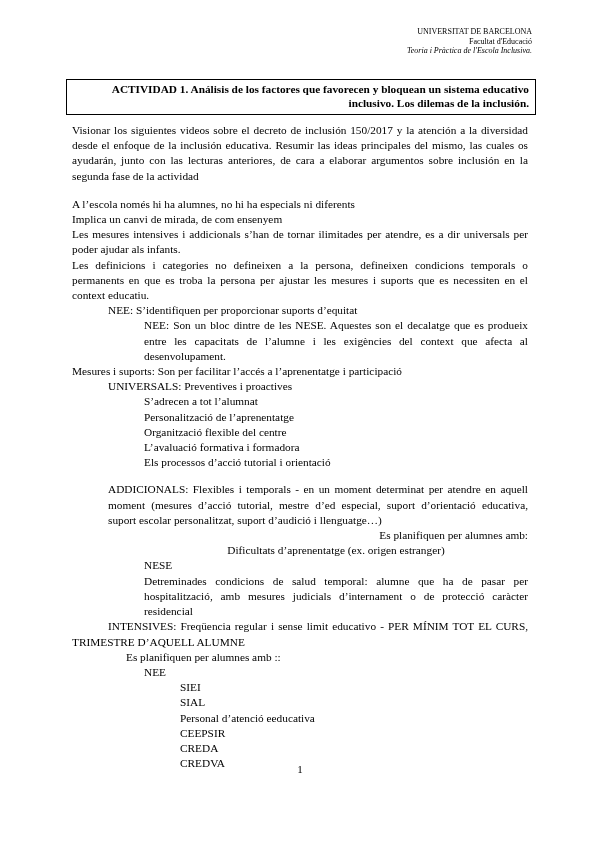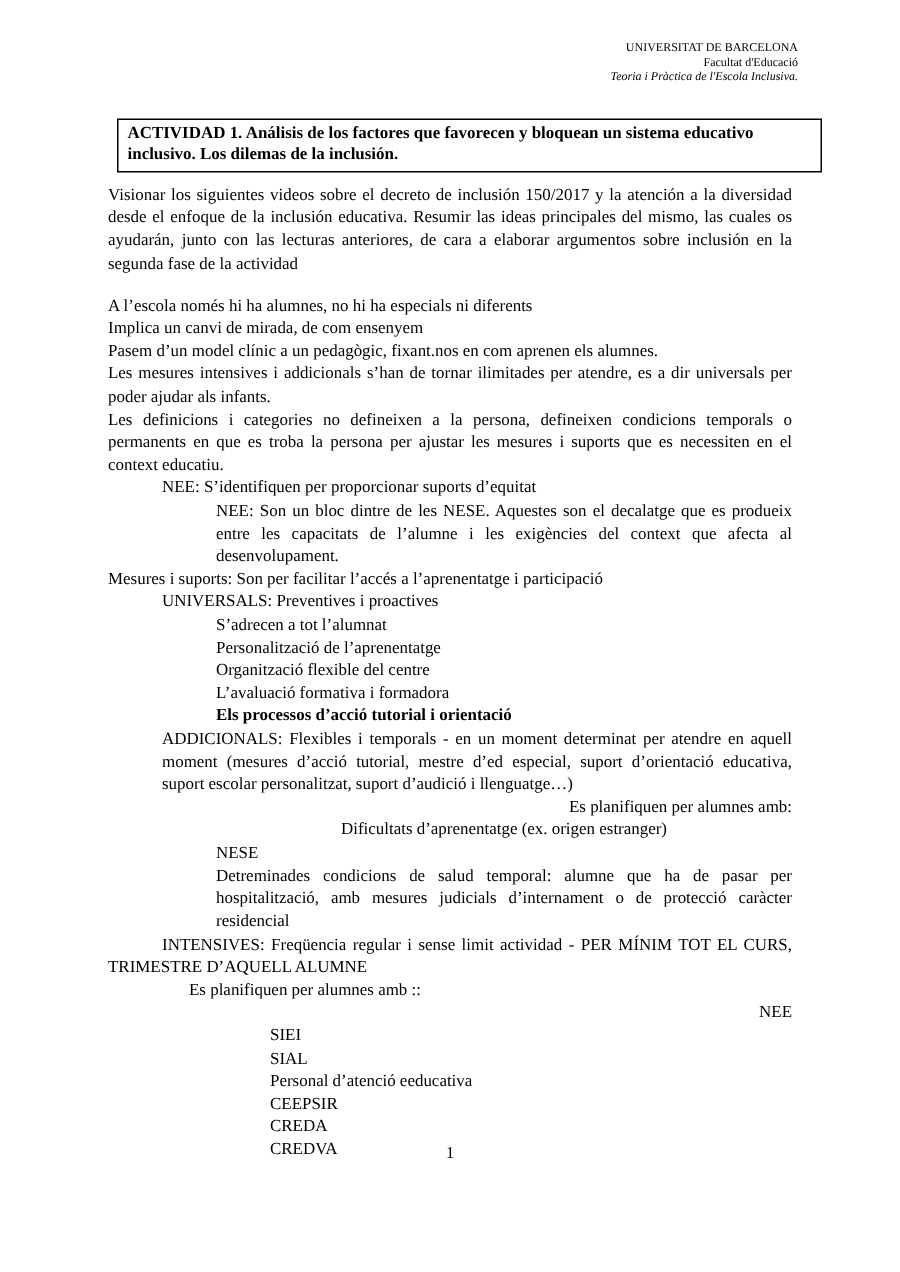--- a/index.html
+++ b/index.html
@@ -11,24 +11,24 @@
     position:relative;
     overflow:hidden;
   }
   .page{position:absolute;inset:0;background:#fff;padding-left:40px;}
   .header{
     position:absolute;top:27px;right:68px;
     text-align:right;font-size:8px;line-height:9.6px;
   }
   .header .italic{font-style:italic;text-align:center;}
   .title-box{
-    position:absolute;top:79px;left:78px;width:456px;
+    position:absolute;top:79px;left:66px;width:456px;
     border:1.5px solid #000;
     padding:3px 6px;
-    text-align:left;font-weight:bold;
+    text-align:right;font-weight:bold;
     font-size:11.3px;line-height:13.8px;
   }
   .content{
     position:absolute;top:123px;left:72px;width:456px;
     font-size:11.3px;line-height:15.2px;
   }
   .intro{
     font-weight:normal;text-align:justify;
     margin:0 0 13px 0;
   }
@@ -50,40 +50,39 @@
     <div class="italic">Teoria i Pràctica de l'Escola Inclusiva.</div>
   </div>
 
   <div class="title-box">ACTIVIDAD 1. Análisis de los factores que favorecen y bloquean un sistema educativo inclusivo. Los dilemas de la inclusión.</div>
 
   <div class="content">
     <p class="intro">Visionar los siguientes videos sobre el decreto de inclusión 150/2017 y la atención a la diversidad desde el enfoque de la inclusión educativa. Resumir las ideas principales del mismo, las cuales os ayudarán, junto con las lecturas anteriores, de cara a elaborar argumentos sobre inclusión en la segunda fase de la actividad</p>
     <div>
         <div class="para" style="margin-left: 0px;">A l’escola només hi ha alumnes, no hi ha especials ni diferents</div>
         <div class="para" style="margin-left: 0px;">Implica un canvi de mirada, de com ensenyem</div>
-        <div class="para" style="margin-left: 0px;">Pasem d’un model clínic a un pedagògic, fixant.nos en com aprenen els alumnes.</div>
         <div class="para j" style="margin-left: 0px;">Les mesures intensives i addicionals s’han de tornar ilimitades per atendre, es a dir universals per poder ajudar als infants.</div>
         <div class="para j" style="margin-left: 0px;">Les definicions i categories no defineixen a la persona, defineixen condicions temporals o permanents en que es troba la persona per ajustar les mesures i suports que es necessiten en el context educatiu.</div>
         <div class="para" style="margin-left: 36px;">NEE: S’identifiquen per proporcionar suports d’equitat</div>
         <div class="para j" style="margin-left: 72px;">NEE: Son un bloc dintre de les NESE. Aquestes son el decalatge que es produeix entre les capacitats de l’alumne i les exigències del context que afecta al desenvolupament.</div>
         <div class="para" style="margin-left: 0px;">Mesures i suports: Son per facilitar l’accés a l’aprenentatge i participació</div>
         <div class="para" style="margin-left: 36px;">UNIVERSALS: Preventives i proactives</div>
         <div class="para" style="margin-left: 72px;">S’adrecen a tot l’alumnat</div>
         <div class="para" style="margin-left: 72px;">Personalització de l’aprenentatge</div>
         <div class="para" style="margin-left: 72px;">Organització flexible del centre</div>
         <div class="para" style="margin-left: 72px;">L’avaluació formativa i formadora</div>
-        <div class="para" style="margin-left: 72px; font-weight: bold;">Els processos d’acció tutorial i orientació</div>
-        <div class="para j" style="margin-left: 36px;">ADDICIONALS: Flexibles i temporals - en un moment determinat per atendre en aquell moment (mesures d’acció tutorial, mestre d’ed especial, suport d’orientació educativa, suport escolar personalitzat, suport d’audició i llenguatge…)</div>
+        <div class="para" style="margin-left: 72px;">Els processos d’acció tutorial i orientació</div>
+        <div class="para j" style="margin-left: 36px; margin-top: 12px;">ADDICIONALS: Flexibles i temporals - en un moment determinat per atendre en aquell moment (mesures d’acció tutorial, mestre d’ed especial, suport d’orientació educativa, suport escolar personalitzat, suport d’audició i llenguatge…)</div>
         <div class="para" style="margin-left: 36px; text-align: right;">Es planifiquen per alumnes amb:</div>
         <div class="para" style="margin-left: 72px; text-align: center;">Dificultats d’aprenentatge (ex. origen estranger)</div>
         <div class="para" style="margin-left: 72px;">NESE</div>
         <div class="para j" style="margin-left: 72px;">Detreminades condicions de salud temporal: alumne que ha de pasar per hospitalització, amb mesures judicials d’internament o de protecció caràcter residencial</div>
-        <div class="para j" style="margin-left: 0px; text-indent: 36px;">INTENSIVES: Freqüencia regular i sense limit actividad - PER MÍNIM TOT EL CURS, TRIMESTRE D’AQUELL ALUMNE</div>
+        <div class="para j" style="margin-left: 0px; text-indent: 36px;">INTENSIVES: Freqüencia regular i sense limit educativo - PER MÍNIM TOT EL CURS, TRIMESTRE D’AQUELL ALUMNE</div>
         <div class="para" style="margin-left: 54px;">Es planifiquen per alumnes amb ::</div>
-        <div class="para" style="margin-left: 72px; text-align: right;">NEE</div>
+        <div class="para" style="margin-left: 72px;">NEE</div>
         <div class="para" style="margin-left: 108px;">SIEI</div>
         <div class="para" style="margin-left: 108px;">SIAL</div>
         <div class="para" style="margin-left: 108px;">Personal d’atenció eeducativa</div>
         <div class="para" style="margin-left: 108px;">CEEPSIR</div>
         <div class="para" style="margin-left: 108px;">CREDA</div>
         <div class="para" style="margin-left: 108px;">CREDVA</div>
       </div>
   </div>
 
   <div class="page-num">1</div>

